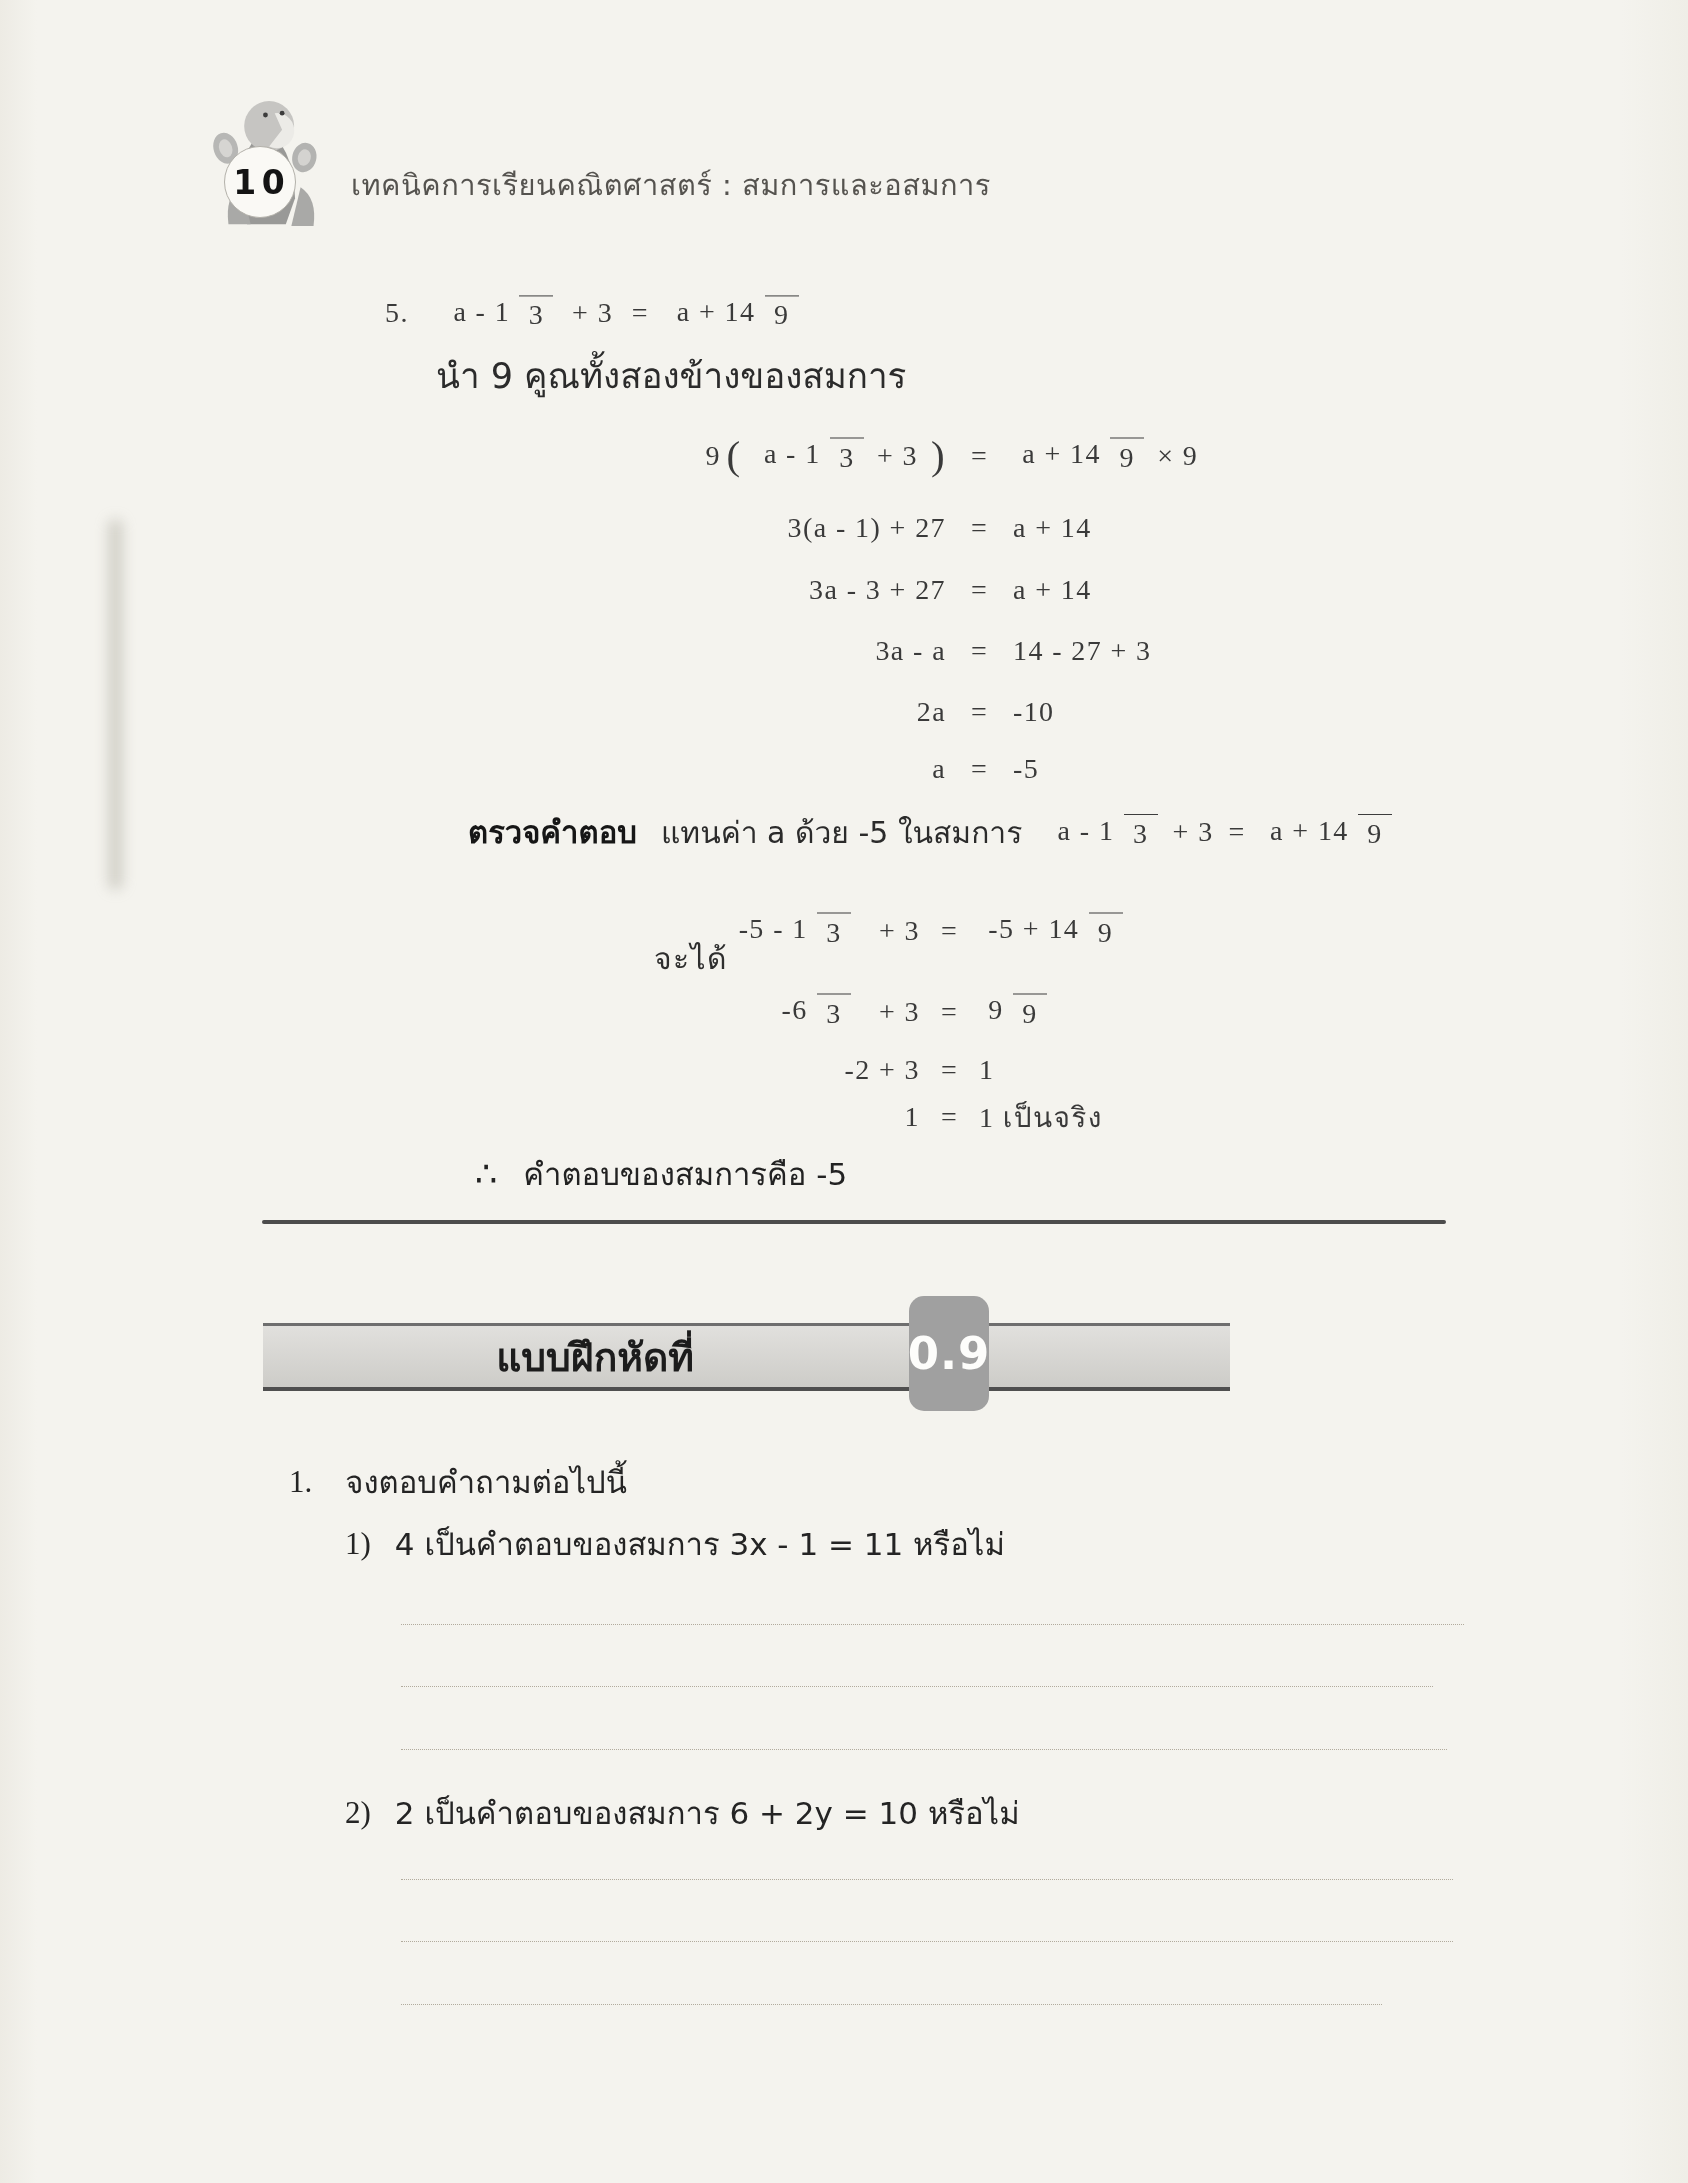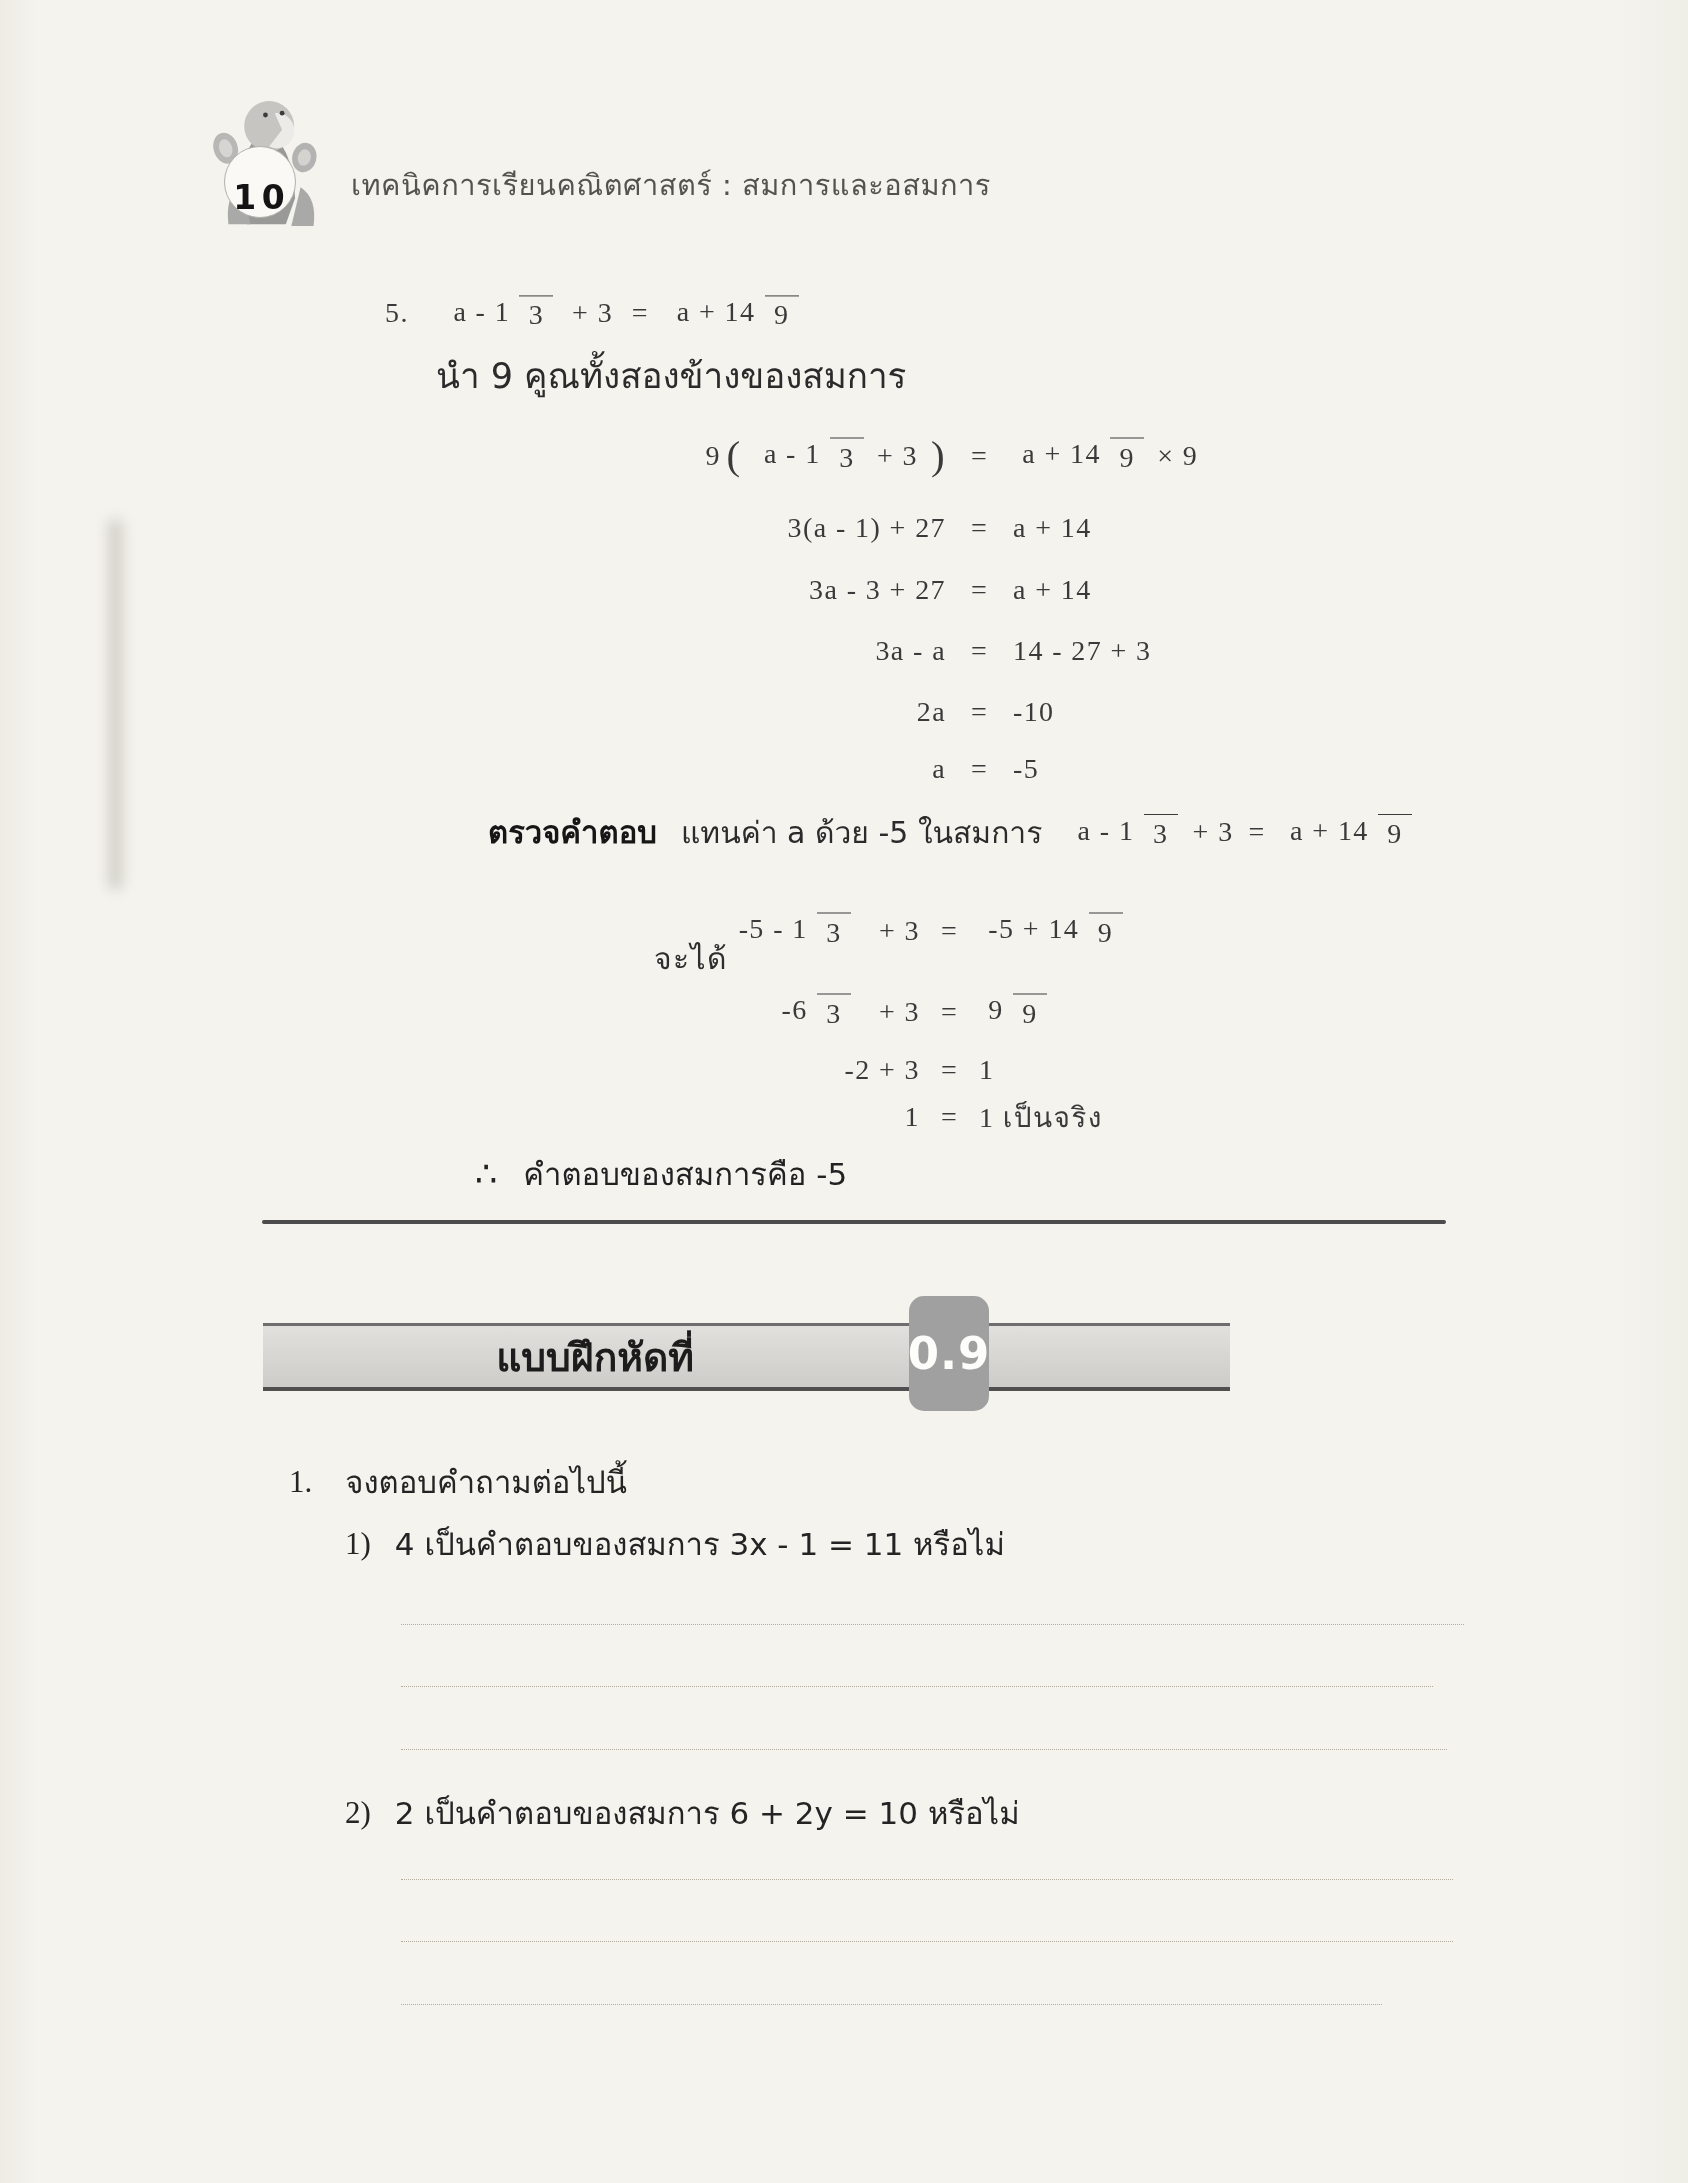--- a/index.html
+++ b/index.html
@@ -7,41 +7,41 @@
     position:relative;width:1688px;height:2183px;margin:0 auto;overflow:hidden;
     background:linear-gradient(90deg,#edebe4 0px,#f4f3ee 37px,#f4f3ee 96%,#efeee7 100%);
     font-family:"DejaVu Sans",sans-serif;color:#333;
   }
   .scan-shadow{position:absolute;left:108px;top:519px;width:15px;height:371px;
     background:rgba(150,145,133,.35);filter:blur(6.5px);border-radius:7.4px;}
   
   .mascot{position:absolute;left:197px;top:85px;}
   .badge-circle{position:absolute;left:224px;top:146px;width:72px;height:72px;border-radius:50%;
     background:#faf9f5;border:1.9px solid #b3b1aa;box-sizing:border-box;
-    display:flex;align-items:flex-end;justify-content:center;
+    display:flex;align-items:center;justify-content:center;
     font-weight:bold;font-size:33px;letter-spacing:5.6px;color:#141414;padding-left:3.7px;}
   .header-title{position:absolute;left:351px;top:185px;transform:translateY(-50%);
     font-size:29px;color:#55534f;letter-spacing:0.5px;white-space:nowrap;}
   
   .math{font-family:"Liberation Serif",serif;font-size:28px;color:#3a3a3a;letter-spacing:1.4px;white-space:nowrap;}
   .frac{display:inline-flex;align-items:center;line-height:1.12;}
   .frac .num{padding:0 9.3px 2.8px;}
   .frac .den{border-top:1.9px solid #3c3c3c;padding:2.8px 9.3px 0;align-self:stretch;text-align:center;}
   .bigparen{font-size:41px;font-weight:300;line-height:1;}
   .eqrow{position:absolute;left:0;width:1688px;display:flex;align-items:center;transform:translateY(-50%);min-height:41px;}
   .eqrow .lhs{width:946px;display:flex;justify-content:flex-end;align-items:center;gap:13px;}
   .eqrow .eqs{width:67px;text-align:center;}
   .eqrow .rhs{display:flex;align-items:center;gap:13px;}
   .crow .lhs{width:920px;gap:28px;}
   .crow .eqs{width:59px;}
   .prelabel{position:absolute;left:654px;top:50%;transform:translateY(-50%);font-size:30px;color:#2e2e2e;margin-top:28px;}
   .p5row{position:absolute;left:385px;top:313px;transform:translateY(-50%);display:flex;align-items:center;gap:18.6px;}
   .p5row .plabel{margin-right:16.7px;}
   .instruction{position:absolute;left:436px;top:375px;transform:translateY(-50%);font-size:35px;color:#2b2b2b;white-space:nowrap;}
-  .checkrow{position:absolute;left:468px;top:832px;transform:translateY(-50%);display:flex;align-items:center;gap:16.7px;margin-left:20px;}
+  .checkrow{position:absolute;left:468px;top:832px;transform:translateY(-50%);display:flex;align-items:center;gap:16.7px;}
   .check-title{font-size:31px;font-weight:bold;color:#161616;margin-right:7.4px;white-space:nowrap;}
   .check-intro{font-size:30px;color:#2b2b2b;margin-right:9.3px;white-space:nowrap;}
   .conclusion{position:absolute;left:475px;top:1174px;transform:translateY(-50%);display:flex;align-items:center;gap:26px;}
   .therefore{font-size:35px;color:#222;line-height:1;}
   .conclusion-text{font-size:31px;color:#222;white-space:nowrap;}
   
   .divider{position:absolute;left:262px;top:1220px;width:1184px;height:3.7px;background:#4c4c4c;border-radius:1.9px;}
   .banner-bar{position:absolute;left:263px;top:1323px;width:967px;height:68px;box-sizing:border-box;
     background:linear-gradient(#e1e0dd,#cdccc8);border-top:3.7px solid #6e6e6e;border-bottom:4.6px solid #4f4f4f;}
   .banner-title{position:absolute;right:536px;top:50%;transform:translateY(-50%);

